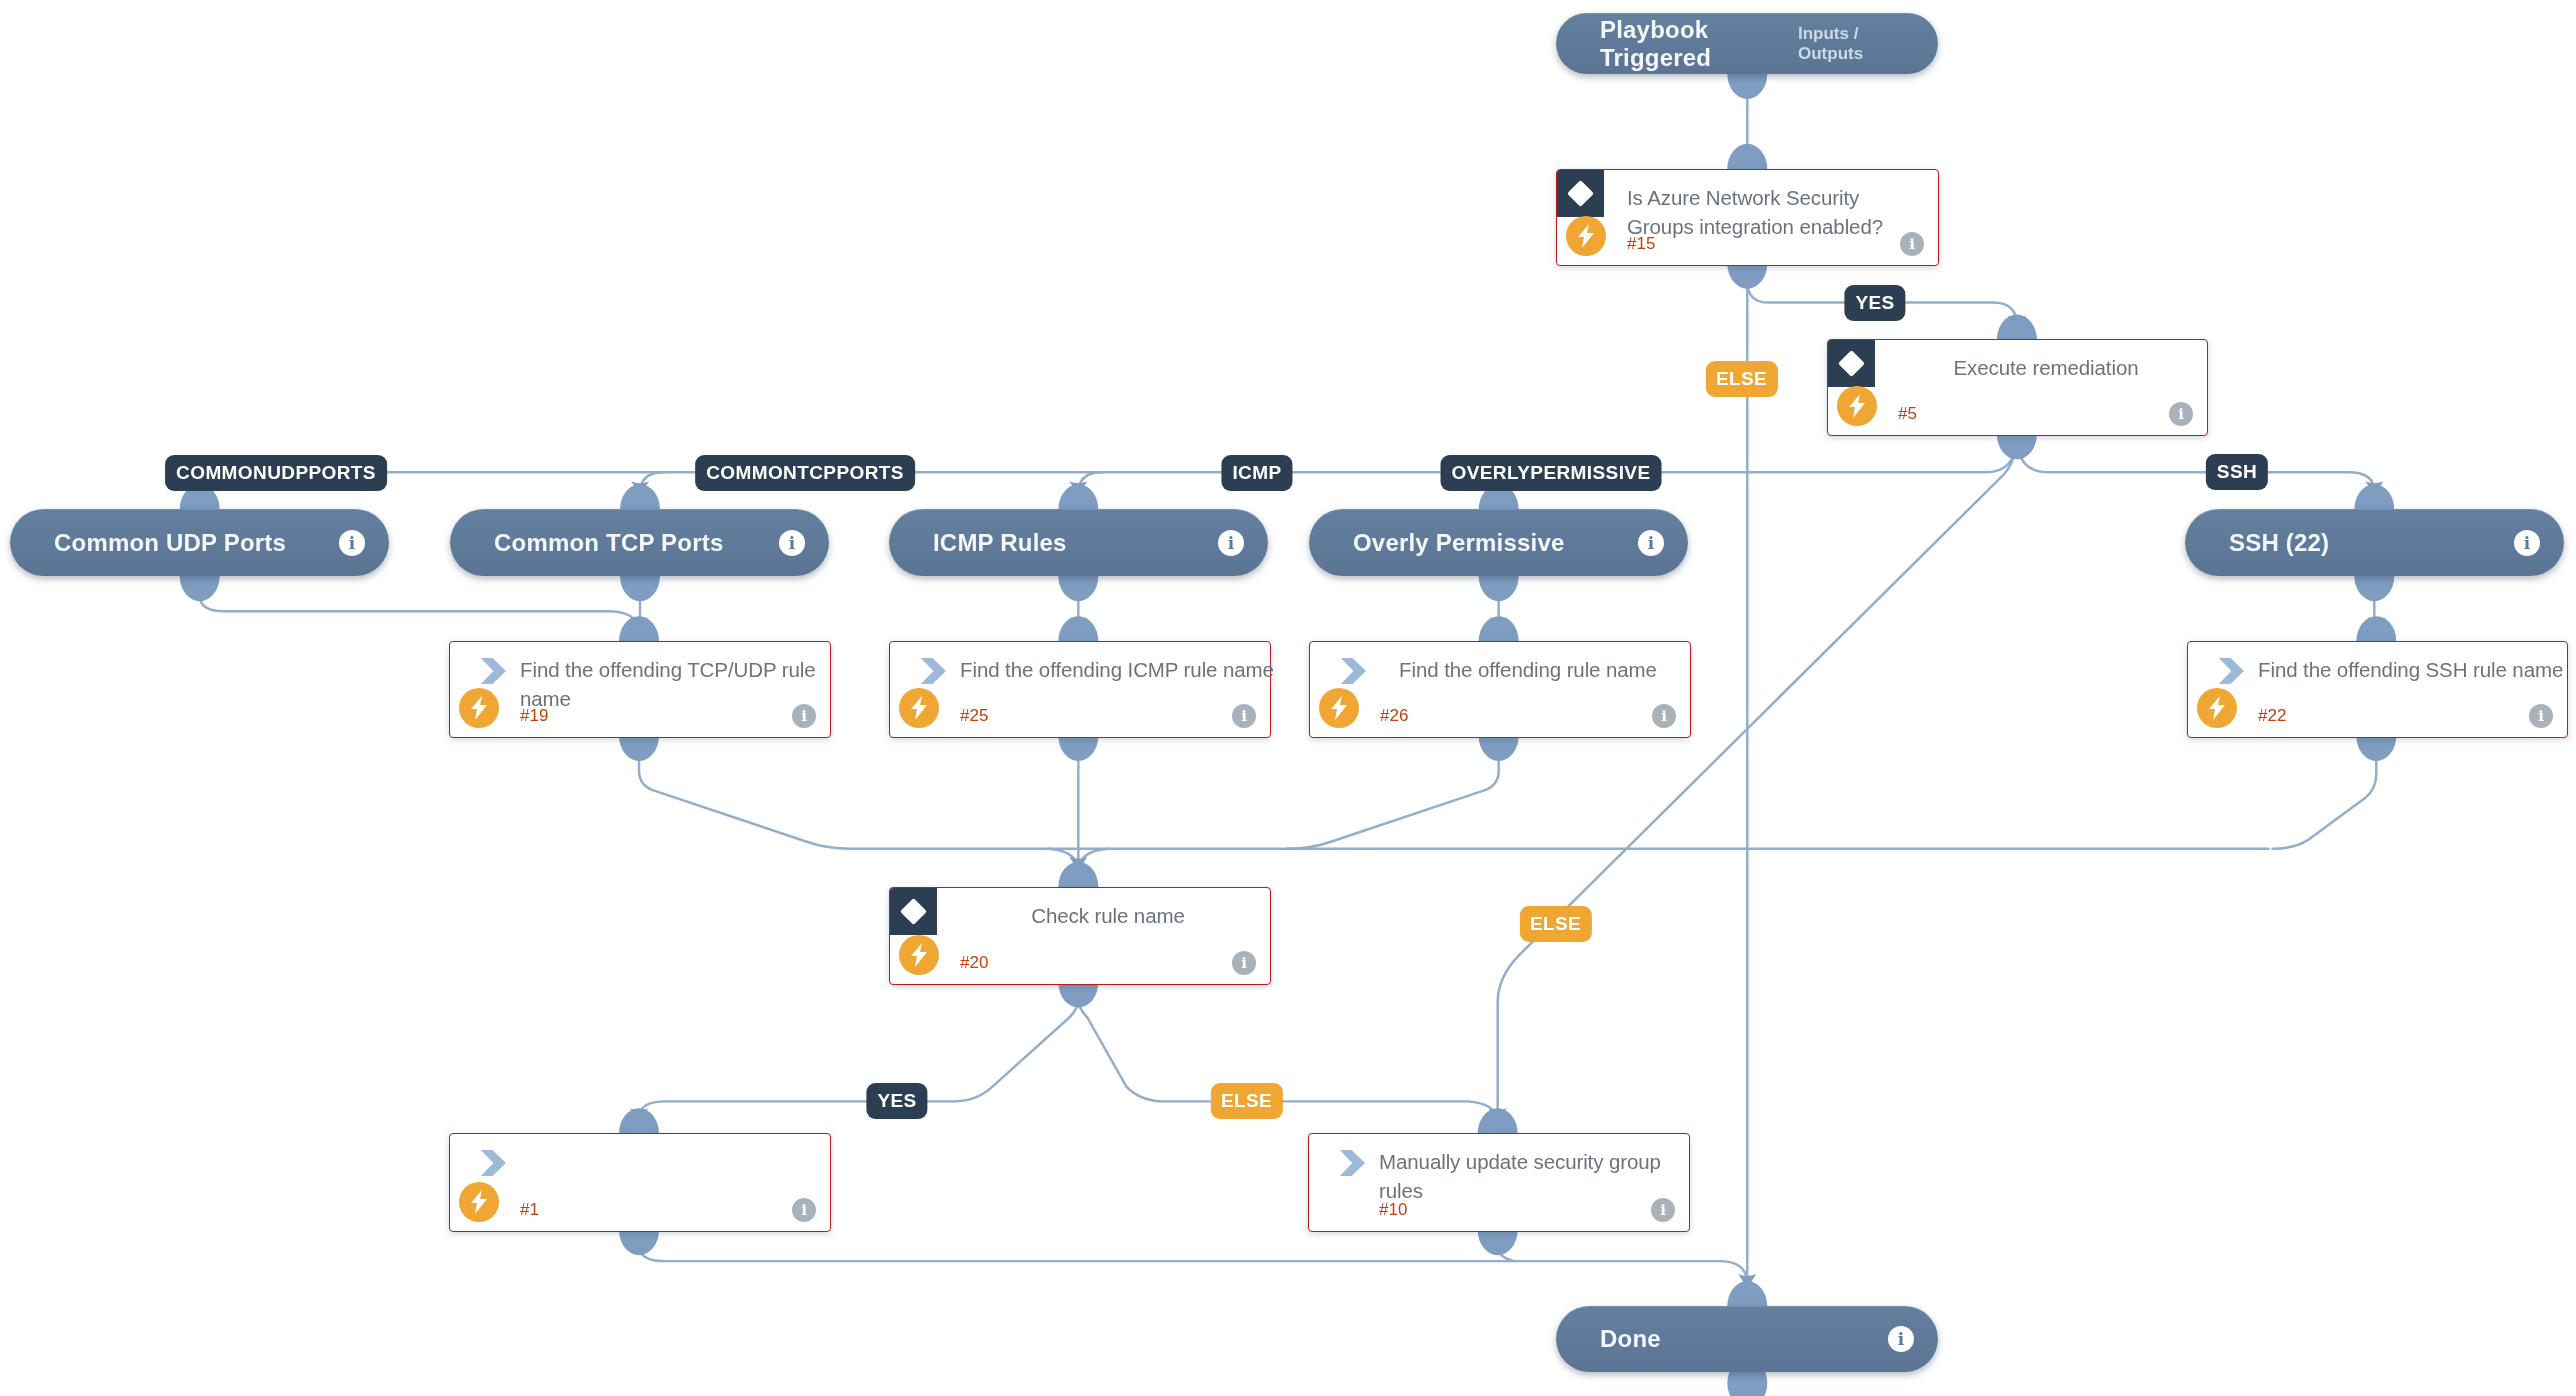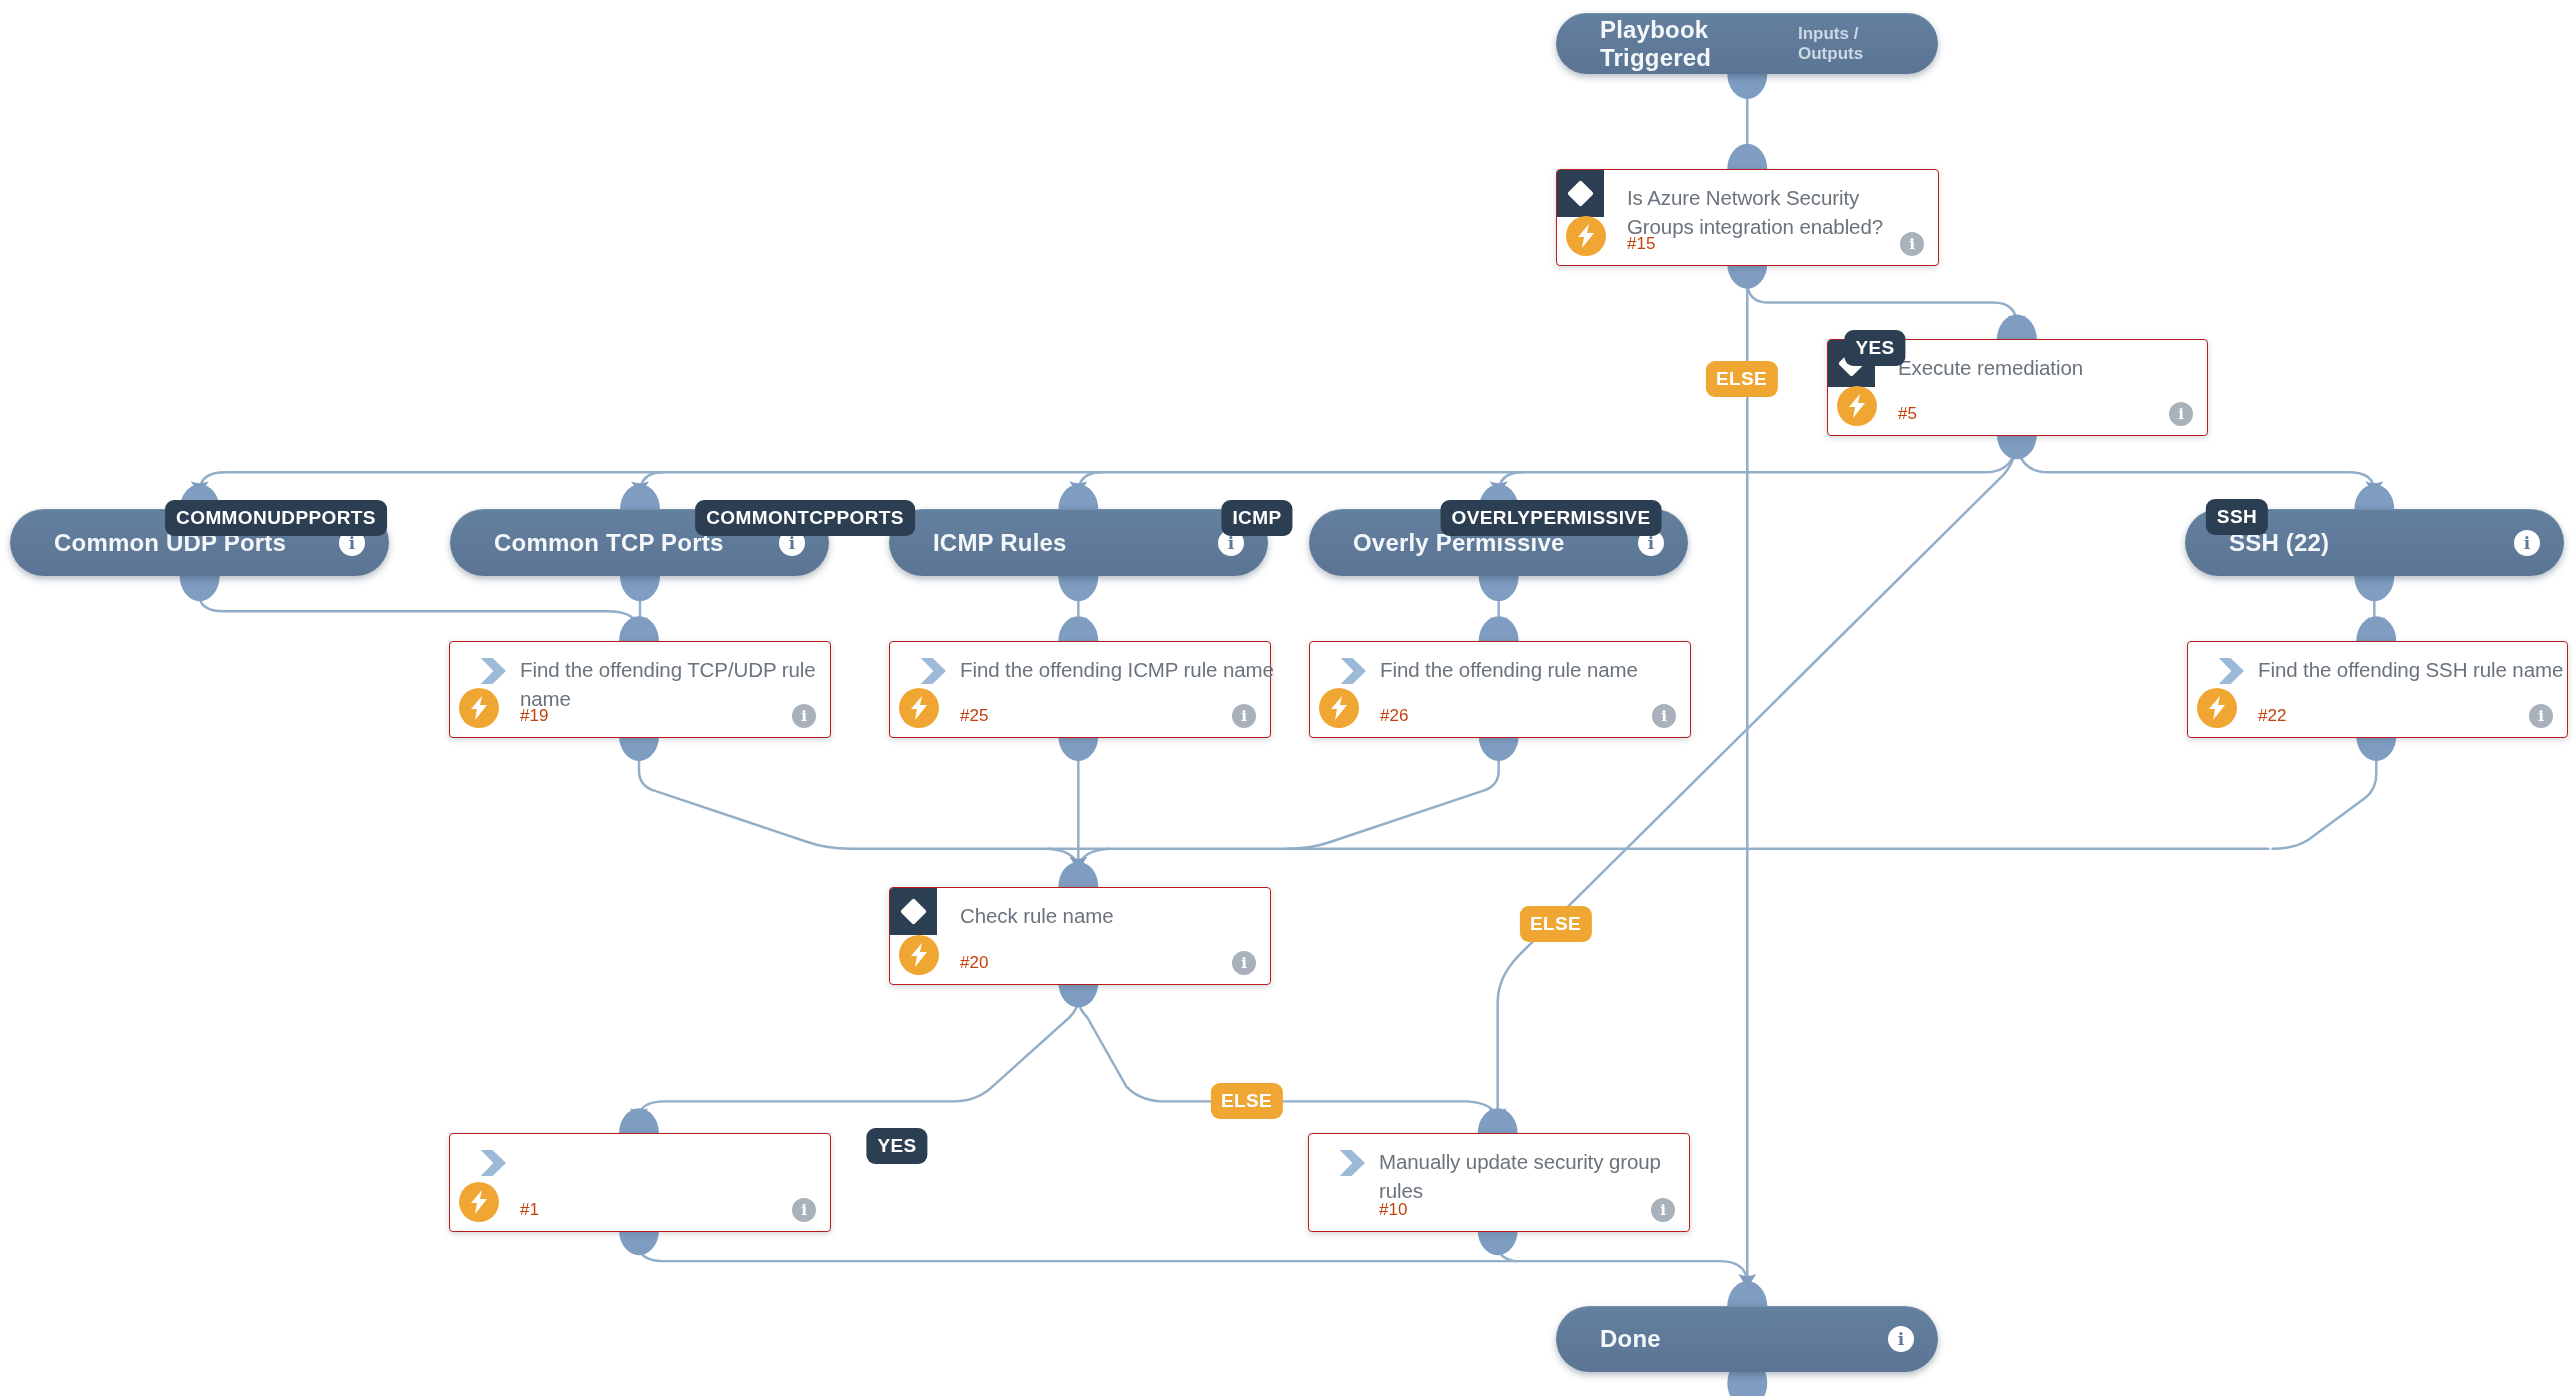--- a/index.html
+++ b/index.html
@@ -24,21 +24,21 @@
   }
   
   .card{
     position:absolute;z-index:3;background:#ffffff;border:1px solid #b91c1c;border-radius:4px;
     box-shadow:0 2px 6px rgba(60,70,80,.22);
   }
   .ctitle{
     position:absolute;left:70px;top:14px;width:296px;
     font-size:20.5px;line-height:1.4;color:#6a737c;letter-spacing:-0.1px;
   }
-  .one-line{white-space:nowrap;}
+  .one-line{white-space:nowrap;text-align:center;}
   .cid{position:absolute;left:70px;bottom:11px;font-size:17px;color:#c2410c;}
   .cinfo{
     position:absolute;right:14px;bottom:9px;width:24px;height:24px;border-radius:50%;
     background:#a9b2ba;color:#ffffff;font-weight:700;font-size:15px;
     display:flex;align-items:center;justify-content:center;font-family:"DejaVu Serif",serif;
   }
   .diamond-box{
     position:absolute;left:0;top:0;width:47px;height:47px;background:#2c3f52;
     border-radius:3px 0 0 0;display:flex;align-items:center;justify-content:center;
   }
@@ -50,21 +50,21 @@
   .chev{
     position:absolute;left:28px;top:16px;width:28px;height:26px;background:#9cbad8;
     clip-path:polygon(10% 0,52% 0,100% 50%,52% 100%,10% 100%,55% 50%);
   }
   
   .elabel{
     position:absolute;z-index:4;transform:translate(-50%,-50%);
     color:#ffffff;font-size:19px;font-weight:700;letter-spacing:0.4px;
     padding:7px 11px;border-radius:9px;white-space:nowrap;
   }
-  .elabel.dark{background:#2c3f52;margin-top:45px;}
+  .elabel.dark{background:#2c3f52;}
   .elabel.orange{background:#f0a632;padding-left:10px;}
 </style>
 </head>
 <body>
 
 <svg id="edges" width="2576" height="1397" viewBox="0 0 2580 1399">
   <g stroke="#92aec9" stroke-width="2.5" fill="none" stroke-linecap="round" stroke-linejoin="round">
     <path d="M1750,76 V162"></path>
     <path d="M1750,265 V1286"></path>
     <path d="M1750,282 Q1750,303 1772,303 H1996 Q2020,303 2020,326"></path>

